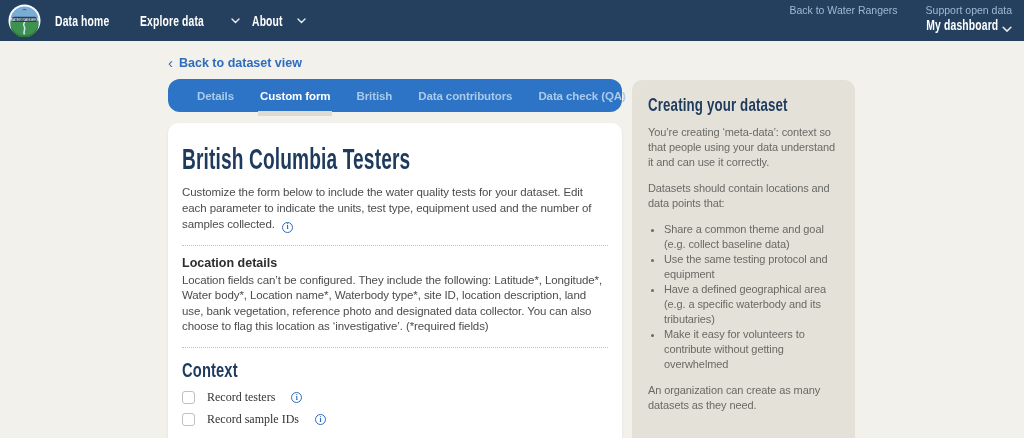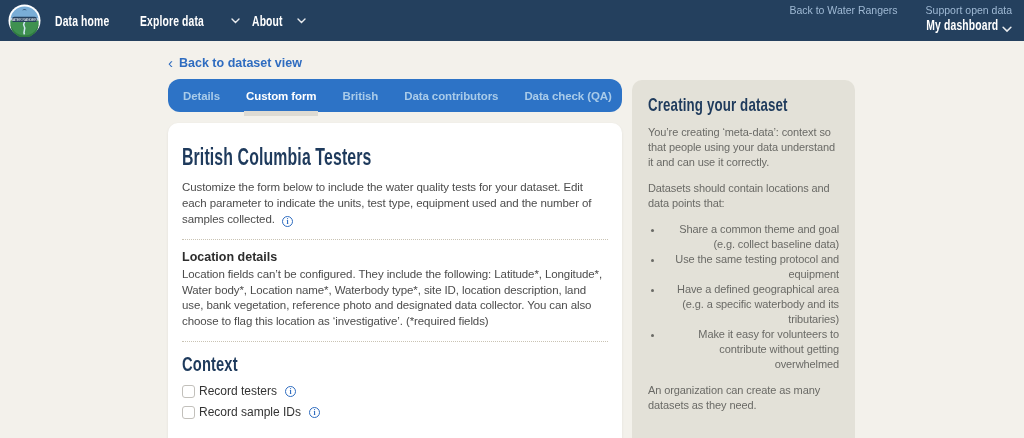--- a/index.html
+++ b/index.html
@@ -40,52 +40,52 @@
   .back-link {
     position:absolute; left:168px; top:56px;
     color:#2e6cc0; font-size:12.5px; font-weight:600; cursor:pointer;
     display:flex; align-items:center; gap:6px;
   }
   .back-chev { font-size:15px; line-height:10px; font-weight:400; }
   
   .tabbar {
     position:absolute; left:168px; top:79px; width:454px; height:33px;
     background:#2d73c6; border-radius:12px;
-    display:flex; align-items:center; padding:0 2px;
+    display:flex; align-items:center; padding:0 16px;
   }
   .tab {
     position:relative; height:33px; display:flex; align-items:center;
     padding:0 13px; font-size:11.5px; font-weight:700; letter-spacing:-.1px;
     color:#a9cbe9; cursor:pointer; white-space:nowrap;
   }
   .tab.active { color:#ffffff; }
   .tab.active::after {
     content:""; position:absolute; left:11px; right:11px; bottom:-4px;
     height:5px; background:#dedbd3;
   }
   
   .card {
     position:absolute; left:168px; top:123px; width:454px; height:380px;
     background:#fff; border-radius:10px; box-shadow:0 1px 3px rgba(0,0,0,.07);
     padding:19px 14px 14px 14px;
   }
   .eyebrow { font-size:13px; color:#4c4c4c; }
   .form-title {
-    font-size:24px; color:#1e3a5c; font-weight:700; line-height:1.08;
+    font-size:29px; color:#1e3a5c; font-weight:700; line-height:1.08;
     margin-top:2px; white-space:nowrap;
   }
   .form-title .cond { transform:scaleX(0.66); }
   .body-text { font-size:11.5px; line-height:16px; color:#4c4c4c; letter-spacing:-.1px; }
   .intro { margin-top:9px; }
   hr.dotted { border:none; border-top:1px dotted #c9c3b4; margin:12px 0 10px 0; }
   .loc-heading { font-size:12.5px; font-weight:700; color:#2d2d2d; margin-bottom:3px; }
   .loc-body { font-size:11.5px; line-height:15.5px; color:#4c4c4c; letter-spacing:-.1px; }
   .context-heading { font-size:21px; font-weight:700; color:#1e3a5c; margin:2px 0 8px 0; white-space:nowrap; }
   .context-heading .cond { transform:scaleX(0.7); }
-  .check-row { display:flex; align-items:center; gap:4px; margin:7px 0; cursor:pointer; }
+  .check-row { display:flex; align-items:center; gap:12px; margin:7px 0; cursor:pointer;font-family:Liberation Serif, serif; }
   .checkbox {
     width:13px; height:13px; border:1px solid #c2c0bb; border-radius:3px;
     background:#fff; flex:0 0 auto;
   }
   .check-label { font-size:12px; color:#333; }
   .info-icon {
     display:inline-flex; width:11px; height:11px; border:1px solid #2e6cc0;
     border-radius:50%; align-items:center; justify-content:center;
     vertical-align:-1px; margin-left:4px; cursor:pointer; flex:0 0 auto;
   }
@@ -94,21 +94,21 @@
   .sidebar {
     position:absolute; left:632px; top:80px; width:223px; height:370px;
     background:#e3e1d8; border-radius:10px; padding:14px 16px; overflow:hidden;
   }
   .sidebar-title {
     font-size:19px; font-weight:700; color:#1e3a5c; margin-bottom:9px; white-space:nowrap;
   }
   .sidebar-title .cond { transform:scaleX(0.7); }
   .sidebar p, .sidebar li { font-size:11px; line-height:15px; color:#6a6a66; letter-spacing:-.1px; }
   .sidebar p { margin-bottom:11px; }
-  .sidebar ul { margin:0 0 11px 0; padding-left:16px;text-align:right; }
+  .sidebar ul { margin:0 0 11px 0; padding-left:16px; }
   .sidebar p:last-child { margin-bottom:0; }
 </style>
 </head>
 <body>
 
 <div class="navbar">
   <div class="logo">
     <svg width="33" height="33" viewBox="0 0 34 34">
       <circle cx="17" cy="17" r="16.5" fill="#ffffff"></circle>
       <circle cx="17" cy="17" r="14.5" fill="#79add6"></circle>

